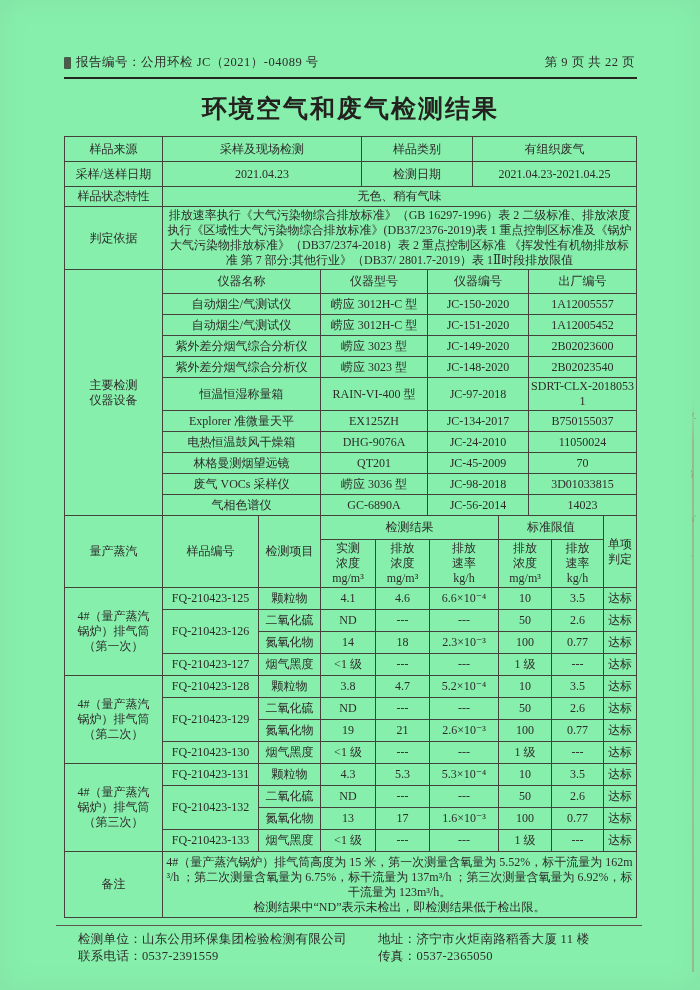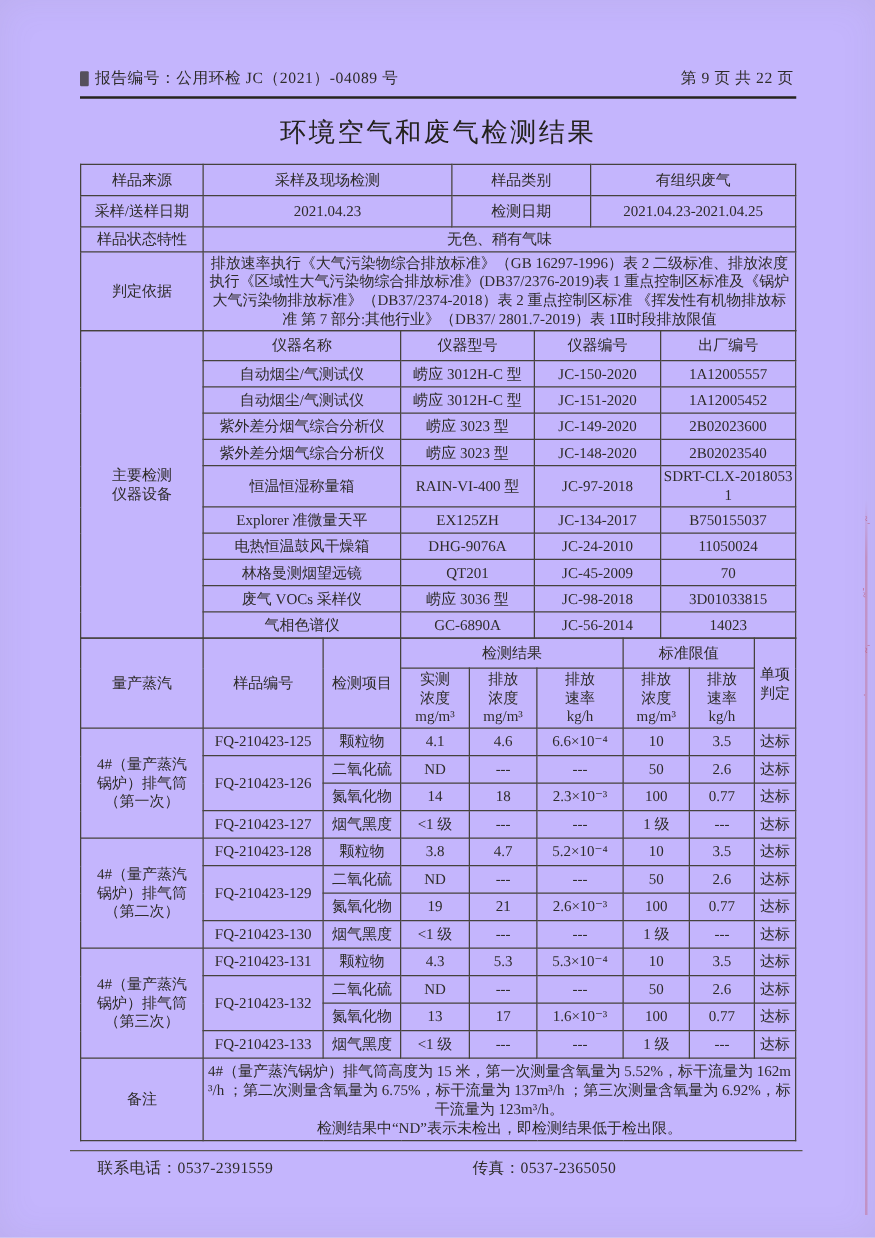--- a/index.html
+++ b/index.html
@@ -3,39 +3,39 @@
 <meta charset="utf-8">
 <style>
   html,body{margin:0;padding:0;}
   body{
     width:700px;height:990px;
     background:#e9e9e7;
     font-family:"Liberation Serif","DejaVu Serif",serif;
   }
   .sheet{
     position:relative;width:700px;height:990px;overflow:hidden;
-    background:#c4b5fd;
+    background:#86efac;
     color:#2e2c2a;
     box-shadow:inset 0 0 28px rgba(120,115,105,0.10);
   }
   .content{position:absolute;left:64px;top:0;width:573px;}
   
   .page-header{
     display:flex;justify-content:space-between;align-items:flex-end;
     padding:54px 2px 6px 12px;
     font-size:12.5px;letter-spacing:0.5px;
     border-bottom:2.5px solid #26241f;
   }
   .ink-blob{
     position:absolute;left:64px;top:57px;width:7px;height:12px;
     background:#3a3733;opacity:.8;border-radius:1px;
   }
   h1.title{
     margin:13px 0 12px 0;text-align:center;
-    font-size:21px;font-weight:normal;letter-spacing:2px;color:#24221e;
+    font-size:25px;font-weight:bold;letter-spacing:2px;color:#24221e;
   }
   
   table.t{
     border-collapse:collapse;table-layout:fixed;width:572px;
     margin-top:-1px;
   }
   table.t td{
     border:1px solid #45423d;
     font-size:12px;line-height:1.25;
     text-align:center;vertical-align:middle;
@@ -373,19 +373,23 @@
           <div>检测结果中“ND”表示未检出，即检测结果低于检出限。</div>
         </td>
       </tr>
     </tbody>
       </table>
 
     <div class="footer-sep"></div>
 
     <div class="footer">
       <div class="f-row">
+        <div class="f-left">检测单位：山东公用环保集团检验检测有限公司</div>
+        <div class="f-right">地址：济宁市火炬南路稻香大厦 11 楼</div>
+      </div>
+      <div class="f-row">
         <div class="f-left">联系电话：0537-2391559</div>
         <div class="f-right">传真：0537-2365050</div>
       </div>
     </div>
 
   </div>
 </div>
 
 </body></html>

